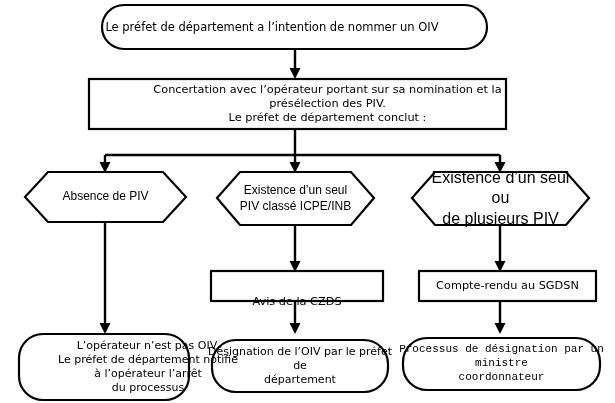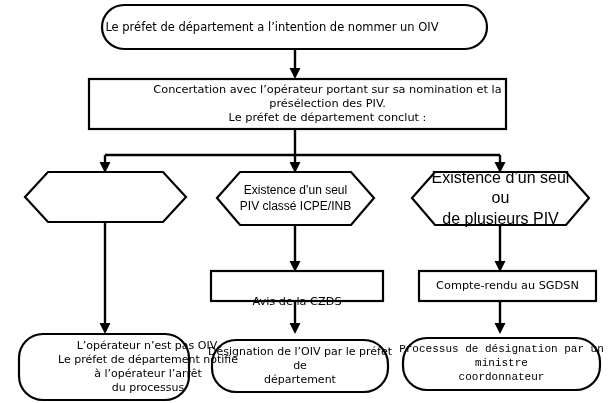--- a/index.html
+++ b/index.html
@@ -126,20 +126,21 @@
 
     <rect class="shape" x="403" y="338" width="197" height="52" rx="24" ry="24"></rect>
 
   </svg>
 
   <div class="node-text t-humanist" style="left:102px; top:5px; width:340px; height:44px; font-size:11.5px;">Le préfet de département a l’intention de nommer un OIV</div>
 
   <div class="node-text t-humanist" style="left:91px; top:79px; width:413px; height:50px; font-size:11.3px;margin-left:30px;">Concertation avec l’opérateur portant sur sa nomination et la présélection des PIV.
 Le préfet de département conclut :</div>
 
+  <div class="node-text t-neutral" style="left:48px; top:172px; width:115px; height:50px; font-size:12px;">Absence de PIV</div>
 
   <div class="node-text t-neutral" style="left:226px; top:172px; width:139px; height:53px; font-size:12px;">Existence d’un seul
 PIV classé ICPE/INB</div>
 
   <div class="node-text t-neutral" style="left:423px; top:172px; width:155px; height:53px; font-size:16px;">Existence d’un seul ou
 de plusieurs PIV</div>
 
   <div class="node-text t-humanist" style="left:211px; top:271px; width:172px; height:30px; font-size:11.3px;margin-top:16px;">Avis de la CZDS</div>
 
   <div class="node-text t-humanist" style="left:419px; top:271px; width:177px; height:30px; font-size:11.3px;border-radius:14px;">Compte-rendu au SGDSN</div>

